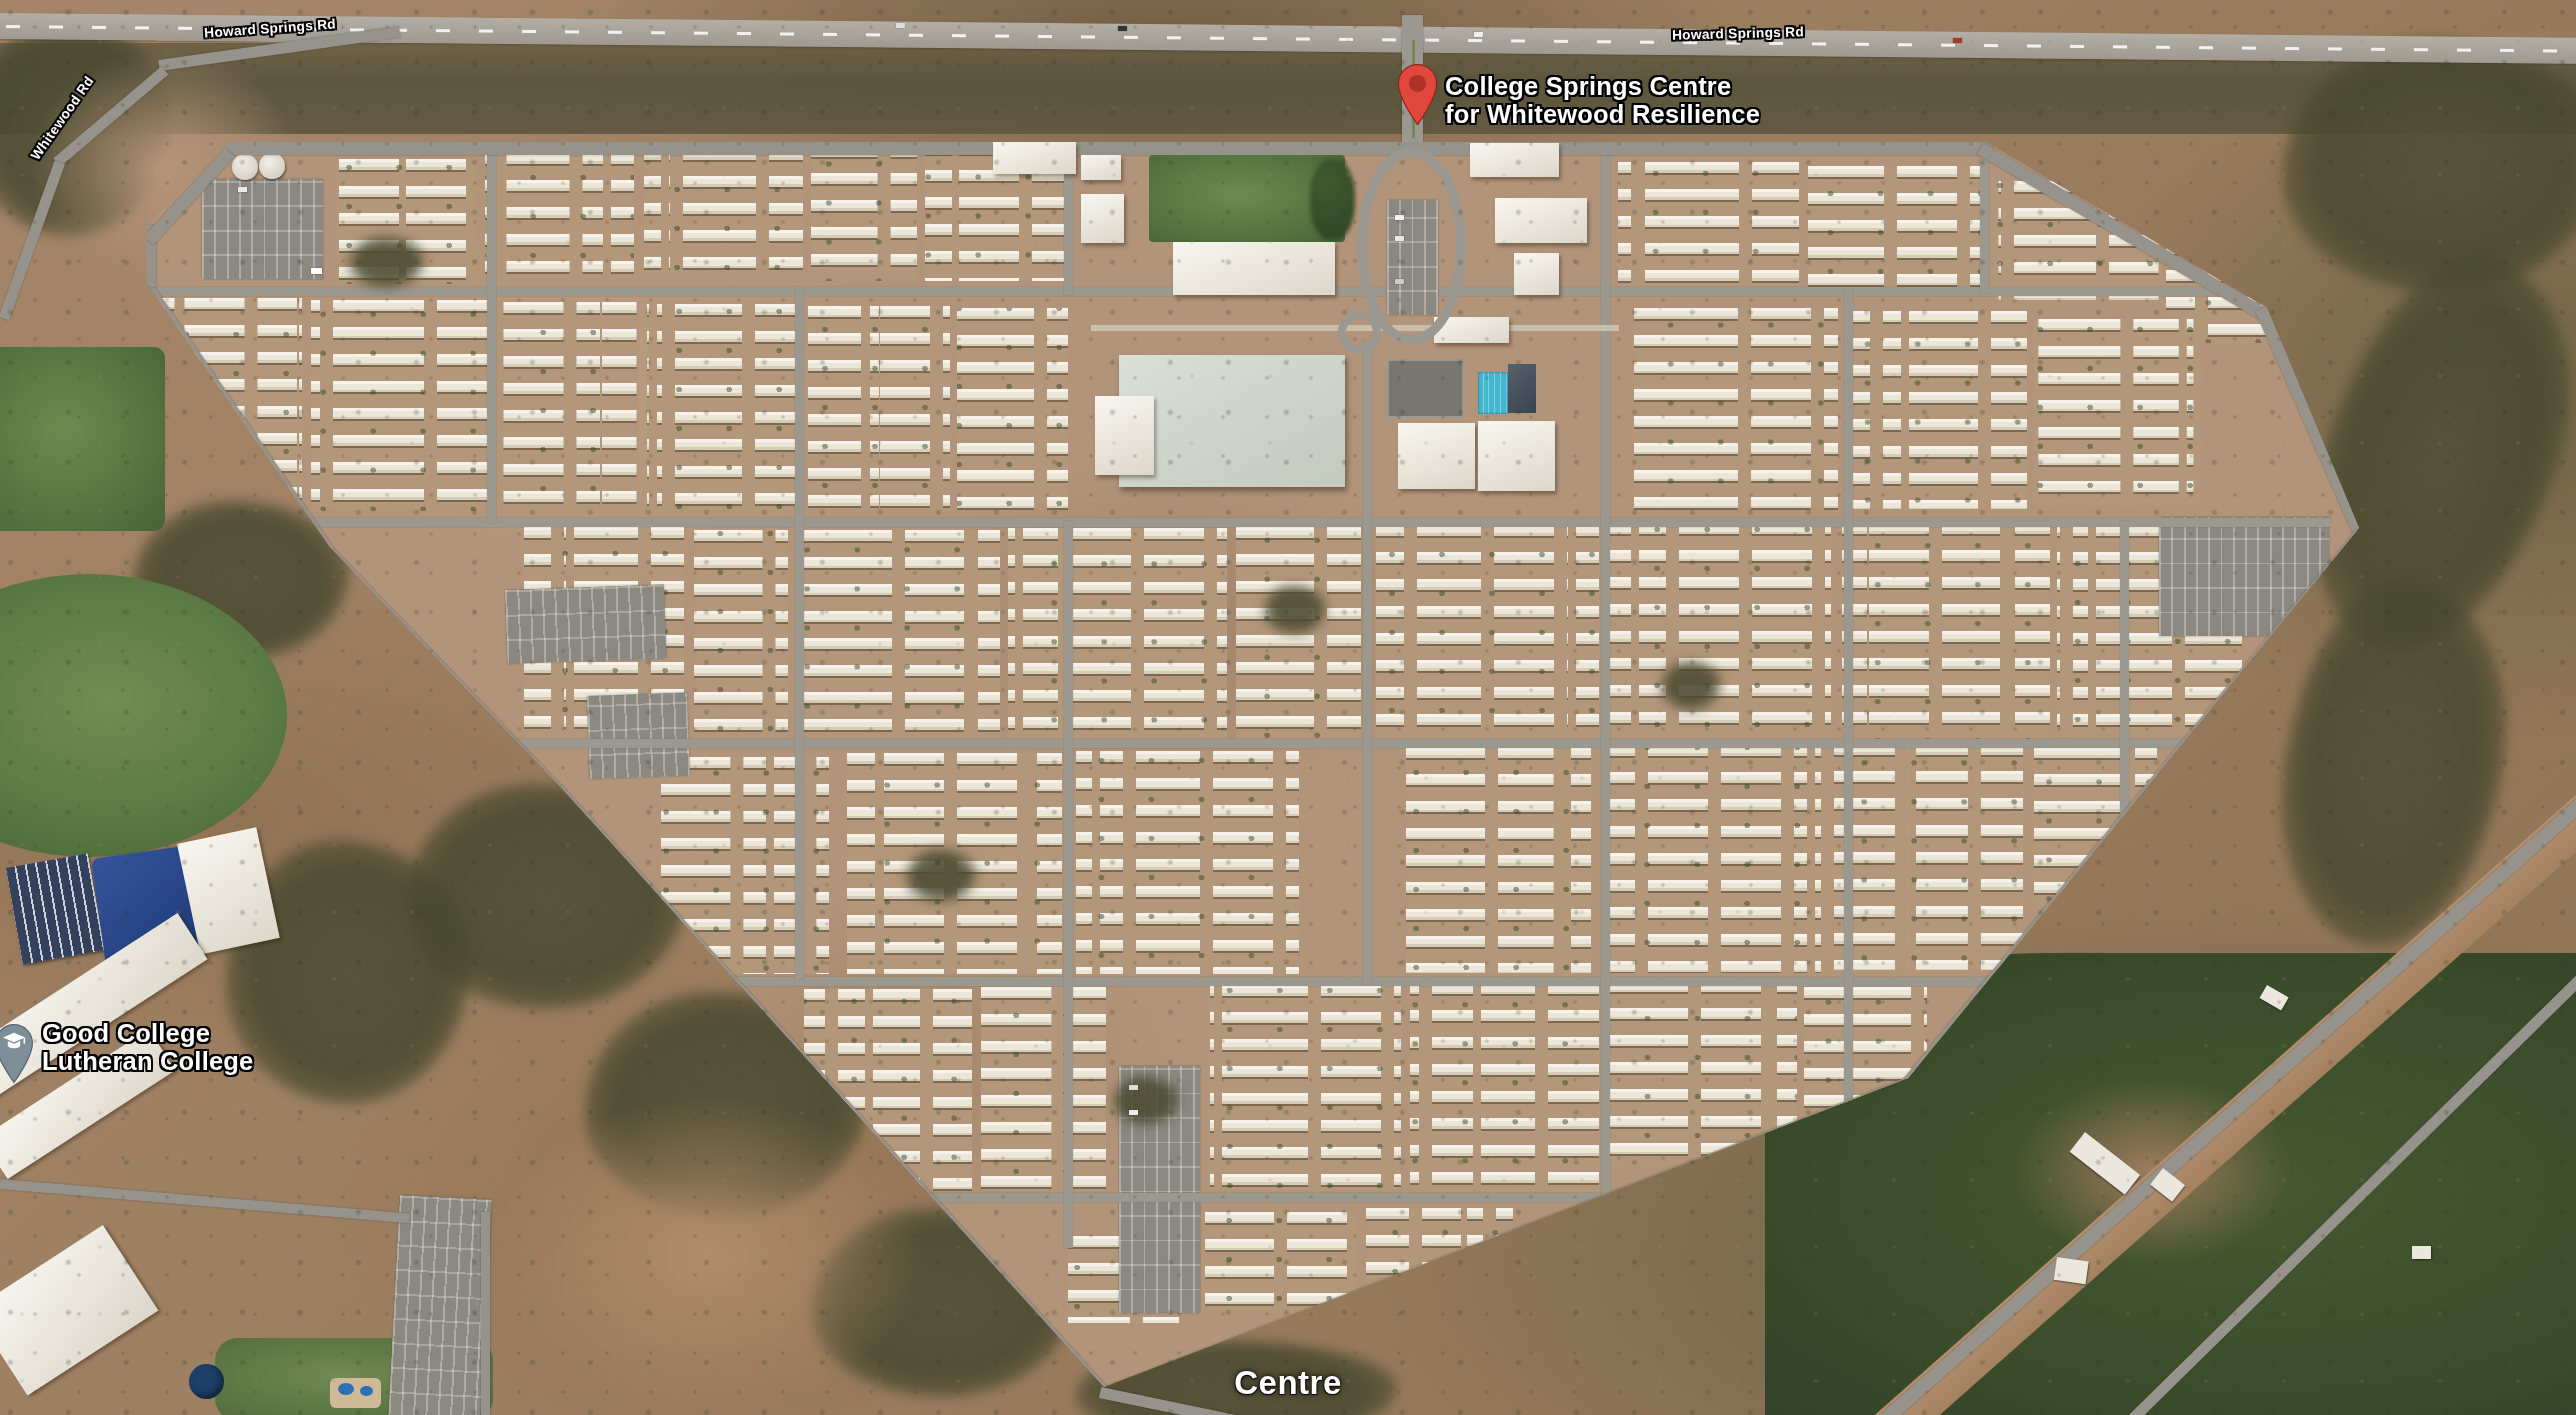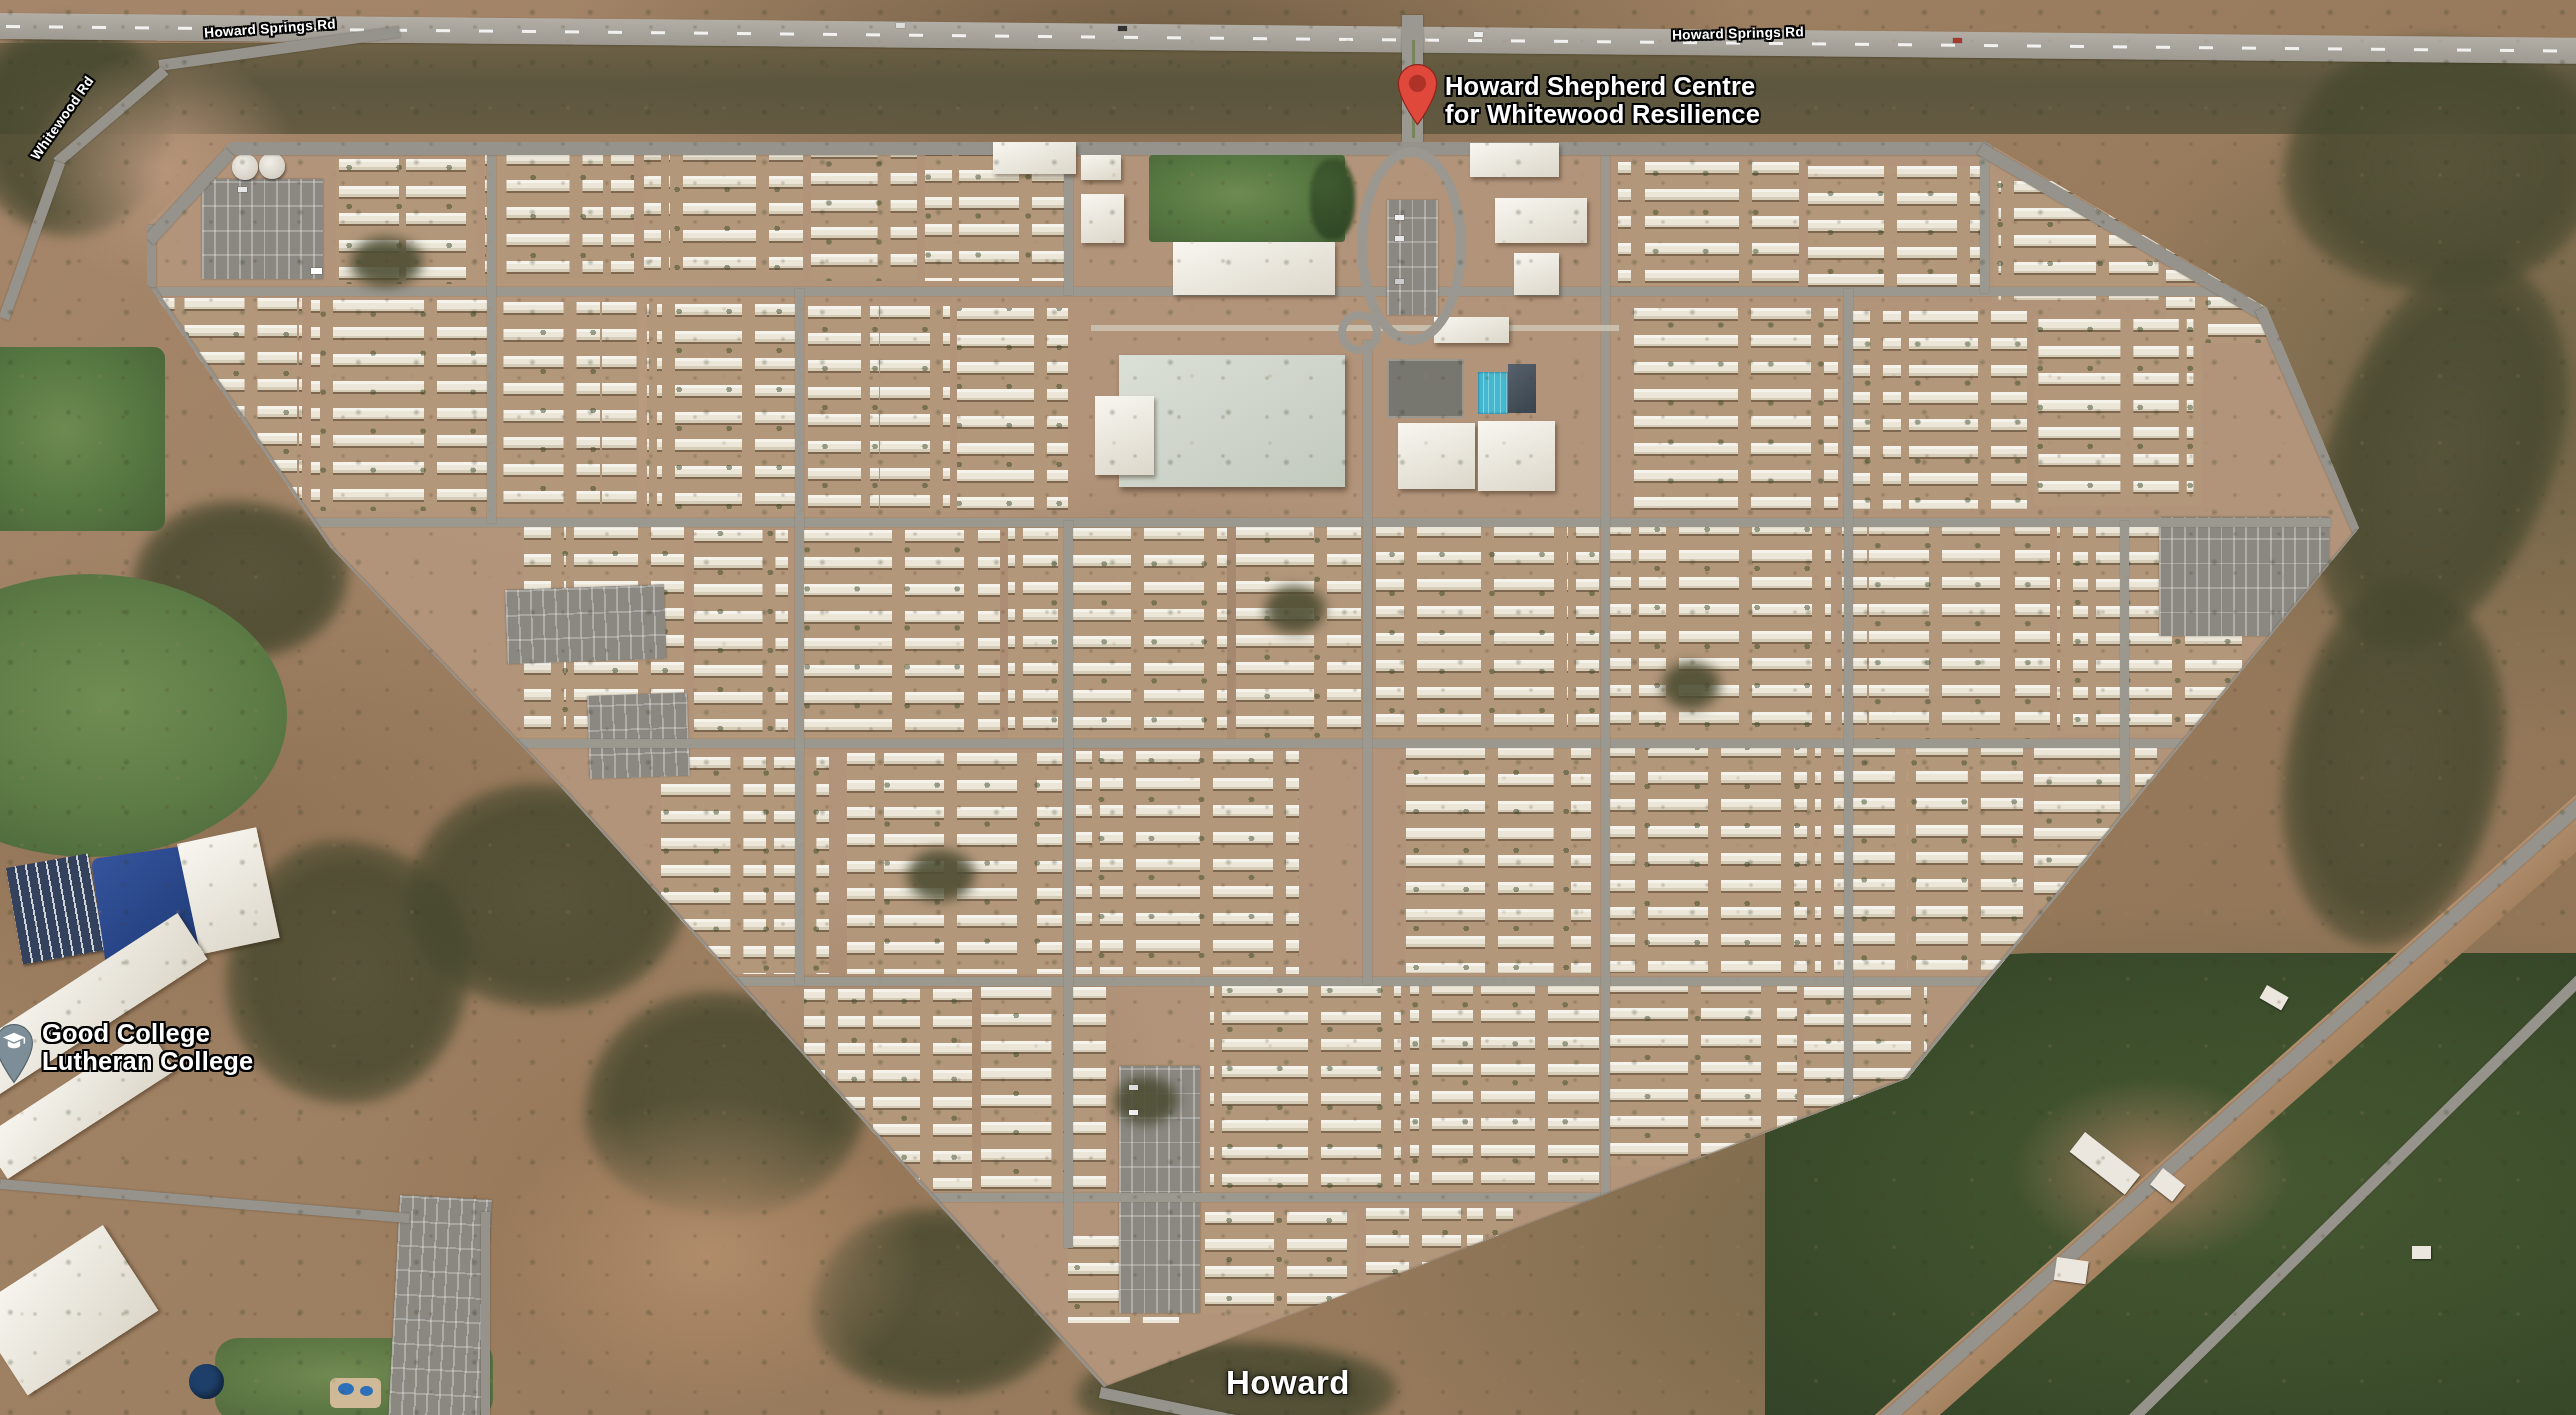--- a/index.html
+++ b/index.html
@@ -236,32 +236,32 @@
 
     <div class="maplabel road-label" style="left:204px;top:21px;transform:rotate(-4deg)">Howard Springs Rd</div>
     <div class="maplabel road-label" style="left:1672px;top:25.5px;transform:rotate(-1.5deg)">Howard Springs Rd</div>
     <div class="maplabel road-label" style="left:34px;top:151px;transform:rotate(-55deg);transform-origin:0 50%">Whitewood Rd</div>
 
     <svg id="pin-red" style="left:1396px;top:62px" width="43" height="66" viewBox="0 0 24 36">
       <path d="M12 1C6 1 1.3 5.7 1.3 11.7 1.3 20 12 34.5 12 34.5S22.7 20 22.7 11.7C22.7 5.7 18 1 12 1z" fill="#E0483C" stroke="#8F241B" stroke-width="0.7"></path>
       <circle cx="12" cy="11.5" r="4.8" fill="#AE3228"></circle>
     </svg>
     <div class="maplabel poi-label" style="left:1445px;top:72px">
-      <div>Howard Shepherd Centre</div>
+      <div>College Springs Centre</div>
       <div>for Whitewood Resilience</div>
     </div>
 
     <svg id="pin-school" style="left:-6.6px;top:1023px" width="42" height="62" viewBox="0 0 24 36">
       <path d="M12 1C6 1 1.3 5.7 1.3 11.7 1.3 20 12 34.5 12 34.5S22.7 20 22.7 11.7C22.7 5.7 18 1 12 1z" fill="#7E8E99" stroke="#57656e" stroke-width="0.7"></path>
       <path d="M12 5.6l-6.4 2.8 6.4 2.8 6.4-2.8z" fill="#fff"></path>
       <path d="M8.4 10.4v2.5c0 1 1.6 1.8 3.6 1.8s3.6-.8 3.6-1.8v-2.5L12 12z" fill="#fff"></path>
       <path d="M18 8.6v3.4" stroke="#fff" stroke-width="0.9"></path>
     </svg>
     <div class="maplabel poi-label" style="left:42px;top:1019px">
       <div>Good College</div>
       <div>Lutheran College</div>
     </div>
   </div>
 
 
-  <div id="google-wm">Howard</div>
+  <div id="google-wm">Centre</div>
 </div>
 
 
 </body></html>

